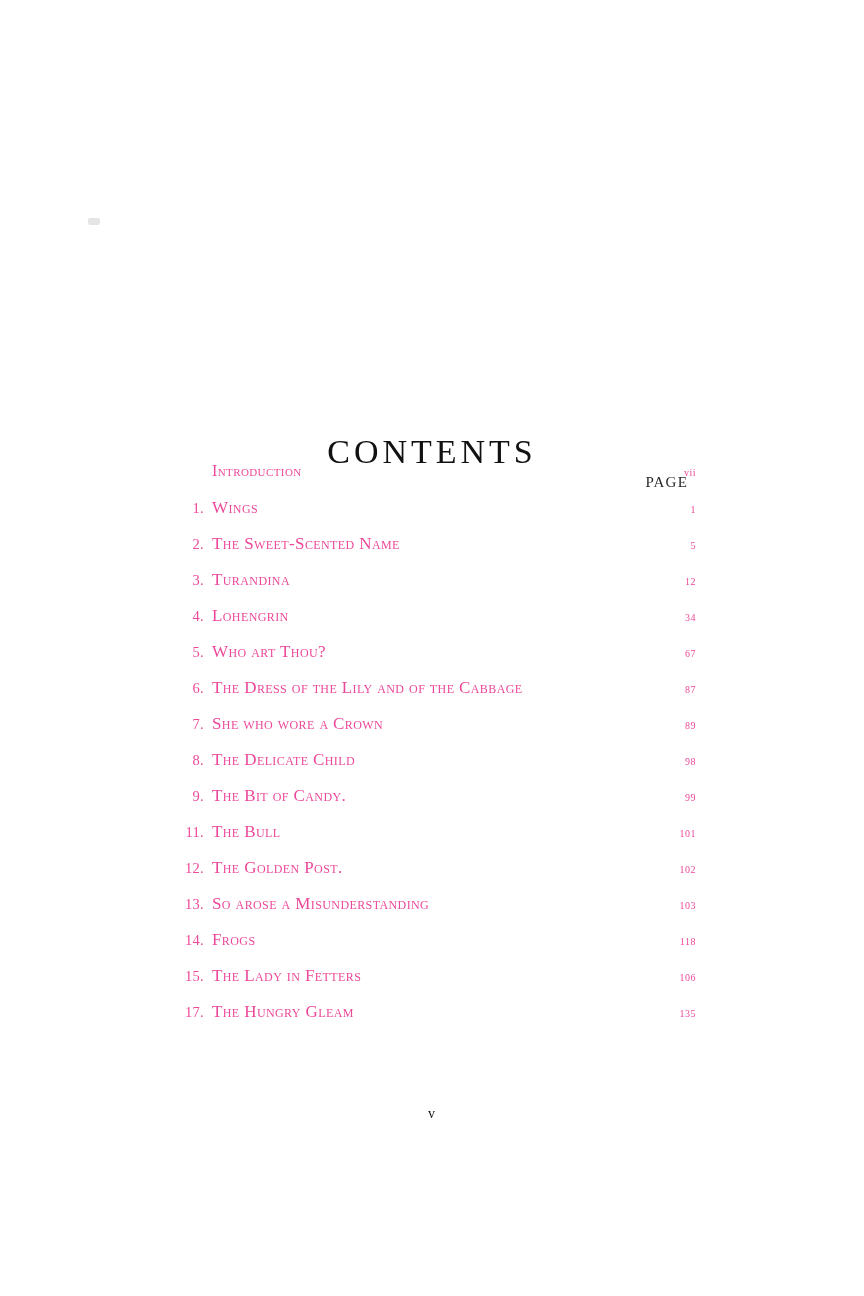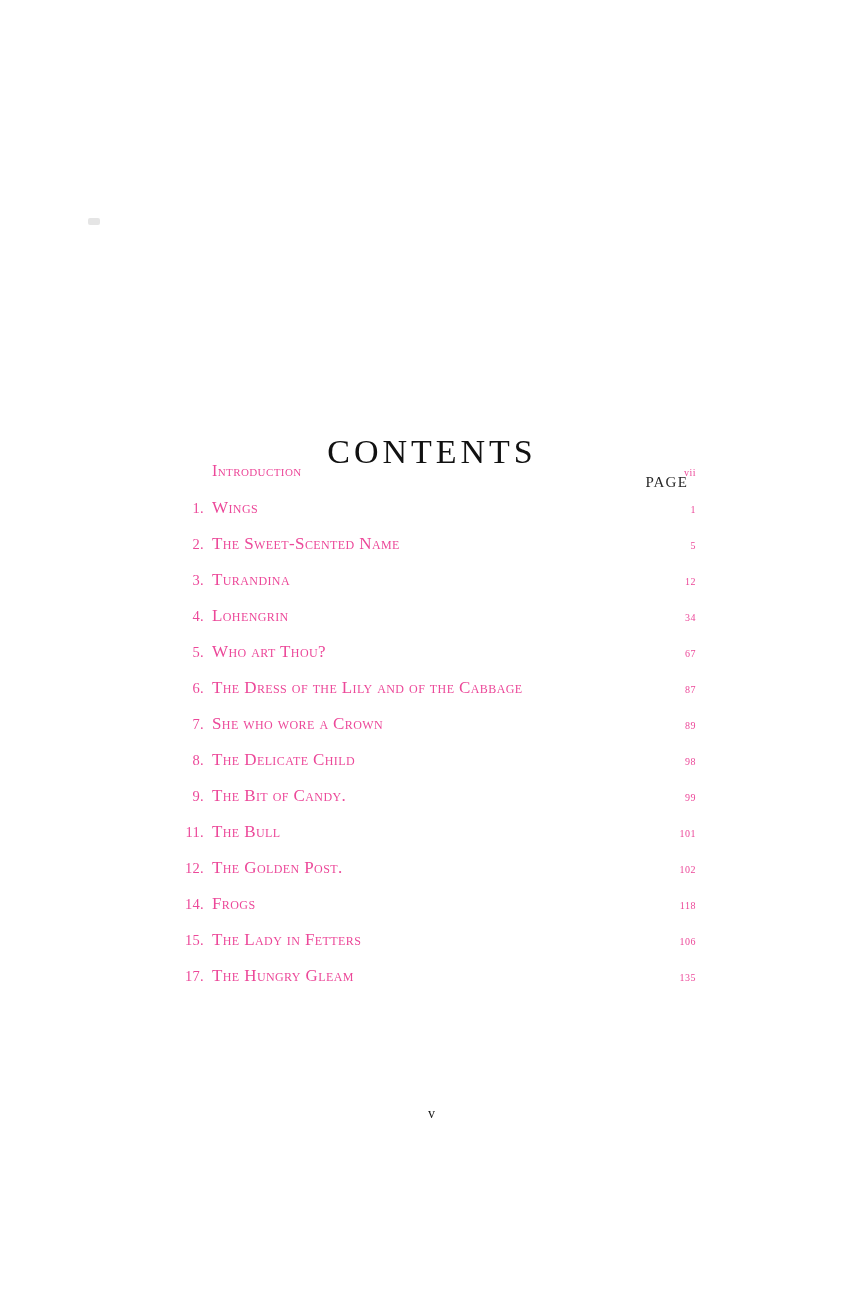--- a/index.html
+++ b/index.html
@@ -214,20 +214,26 @@
           <span class="leader"></span>
           <span class="pg">101</span>
         </div>
         <div class="row">
           <span class="num">12.</span>
           <span class="title">The Golden Post.</span>
           <span class="leader"></span>
           <span class="pg">102</span>
         </div>
         <div class="row">
+          <span class="num">13.</span>
+          <span class="title">So arose a Misunderstanding</span>
+          <span class="leader"></span>
+          <span class="pg">103</span>
+        </div>
+        <div class="row">
           <span class="num">14.</span>
           <span class="title">Frogs</span>
           <span class="leader"></span>
           <span class="pg">118</span>
         </div>
         <div class="row">
           <span class="num">15.</span>
           <span class="title">The Lady in Fetters</span>
           <span class="leader"></span>
           <span class="pg">106</span>

